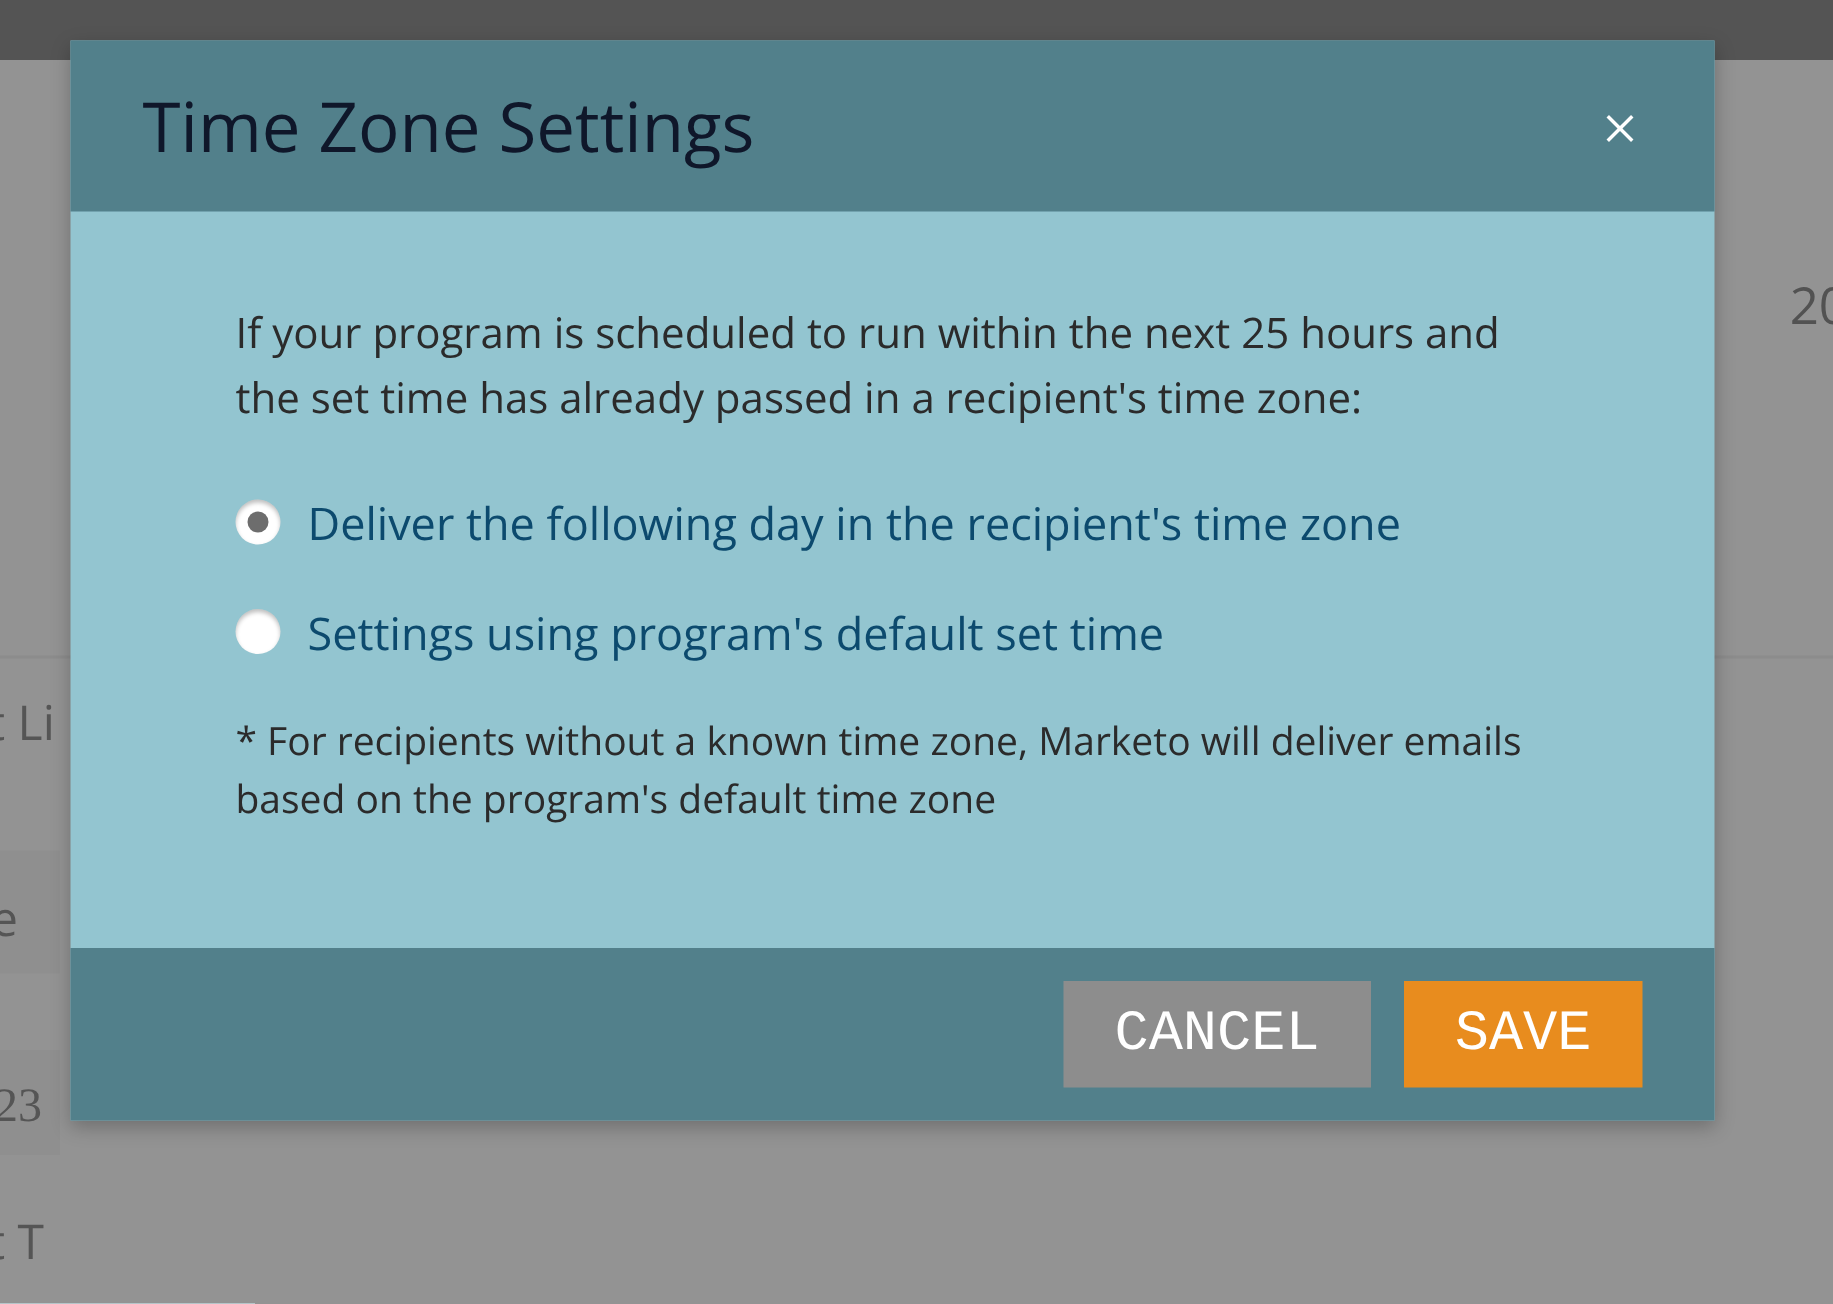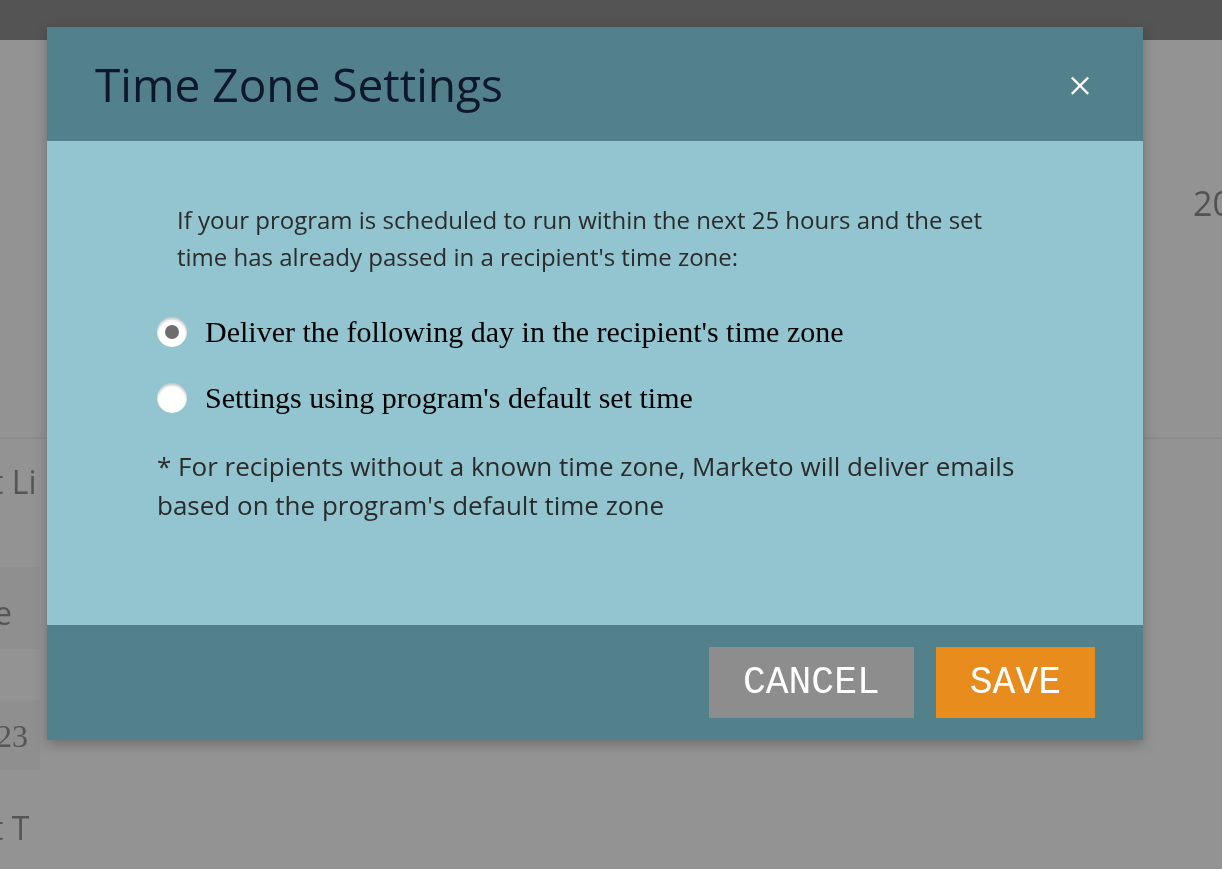--- a/index.html
+++ b/index.html
@@ -94,24 +94,23 @@
       display: flex;
       align-items: center;
       justify-content: center;
     }
     .close-icon svg { width: 28px; height: 28px; fill: #fff; }
     .modal-body {
       padding: 60px 110px 40px 110px;
       color: #2b2b2b;
     }
     .intro {
-      font-size: 24px;
+      font-size: 28px;
       line-height: 1.55;
       margin-bottom: 40px;
-      margin-left: 20px;
     }
     .radio-row {
       display: flex;
       align-items: center;
       gap: 18px;
       margin-bottom: 32px;
       cursor: pointer;
     }
     .radio-outer {
       width: 30px;
@@ -125,29 +124,28 @@
       flex-shrink: 0;
     }
     .radio-inner {
       width: 14px;
       height: 14px;
       border-radius: 50%;
       background: #6d6d6d;
     }
     .radio-label {
       font-size: 30px;
-      color: #000000;
-      font-family: Liberation Serif, serif;
+      color: #0c4a6e;
     }
     .note {
       font-size: 26px;
       line-height: 1.5;
       color: #2b2b2b;
       margin-top: 8px;
-      margin-bottom: 60px;
+      margin-bottom: 40px;
     }
     .modal-footer {
       background: #52808b;
       padding: 22px 48px;
       display: flex;
       justify-content: flex-end;
       gap: 22px;
     }
     .btn {
       border: none;

